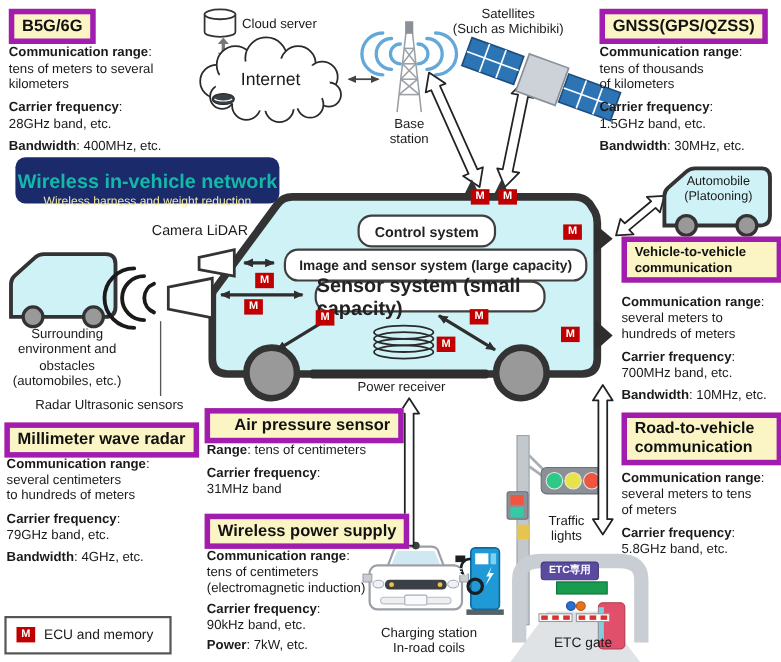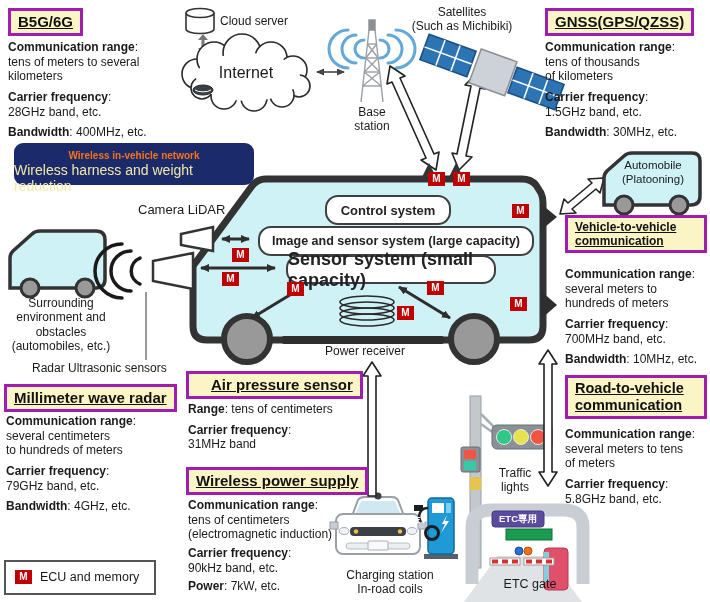--- a/index.html
+++ b/index.html
@@ -4,28 +4,28 @@
 <style>
   html,body{margin:0;padding:0;background:#fff;font-family:"Liberation Sans","DejaVu Sans",sans-serif;}
   .stage{position:relative;width:710px;height:602px;overflow:hidden;background:#fff;color:#1a1a1a;}
   .stage svg{position:absolute;left:0;top:0;}
   .lbl{position:absolute;font-size:12px;line-height:1.2;color:#1a1a1a;white-space:pre-line;}
   .tc{text-align:center;}
   .panel{position:absolute;font-size:12px;line-height:1.22;color:#1a1a1a;}
   .spec{margin:0 0 6px 0;}
   .spec b{font-weight:bold;}
   .spec span{white-space:pre-line;}
-  .ybox{position:absolute;background:var(--panel_yellow,#FBF4C4);border:3px solid #a21caf;padding:2px 7px;
-        font-weight:bold;font-size:15px;color:#111;white-space:pre-line;line-height:1.18;text-decoration:underline;}
+  .ybox{position:absolute;background:var(--panel_yellow,#FBF4C4);border:5px solid #a21caf;padding:2px 7px;
+        font-weight:bold;font-size:15px;color:#111;white-space:pre-line;line-height:1.18;}
   .sysbox{position:absolute;background:#fff;border:2px solid #3f3f3f;border-radius:13px;font-weight:bold;
         color:#222;display:flex;align-items:center;justify-content:center;}
   .navybox{position:absolute;left:14px;top:143px;width:240px;height:42px;background:var(--navy,#1B2A6B);
         border-radius:9px;display:flex;flex-direction:column;align-items:center;justify-content:center;}
-  .navybox .t1{color:#f97316;font-weight:bold;font-size:10px;margin-top:16px;}
-  .navybox .t2{color:#f2e9a8;font-size:14px;margin-top:1px;}
+  .navybox .t1{color:#14b8a6;font-weight:bold;font-size:18px;margin-top:16px;}
+  .navybox .t2{color:#f2e9a8;font-size:11px;margin-top:1px;}
   .m{position:absolute;width:17px;height:14px;background:var(--marker_red,#C00000);color:#fff;
      font-size:10px;font-weight:bold;line-height:14px;text-align:center;}
   .legend{position:absolute;left:4px;top:560px;width:148px;height:31px;border:2px solid #555;background:#fff;}
   .legend .m{left:9px;top:8px;}
   .legend .txt{position:absolute;left:34px;top:8px;font-size:12.5px;}
 </style>
 </head>
 <body>
 
 <div class="stage">

